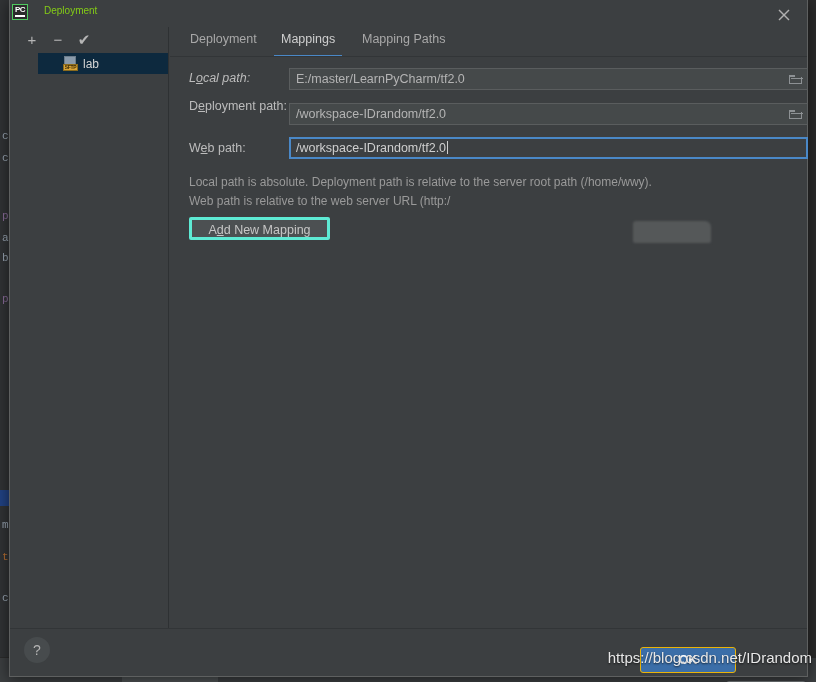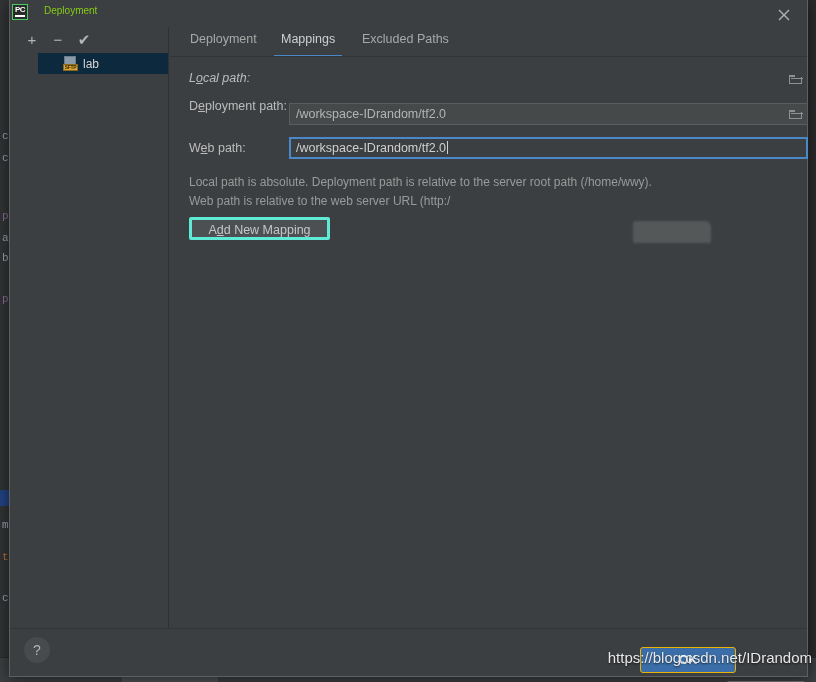--- a/index.html
+++ b/index.html
@@ -465,25 +465,26 @@
         <div class="server-label">lab</div>
       </div>
     </div>
   </div>
 
   <div id="right-panel">
 
     <div id="tabs">
       <div class="tab" style="left:20px;">Deployment</div>
       <div class="tab active" style="left:111px;">Mappings</div>
-      <div class="tab" style="left:192px;">Excluded Paths</div>
+      <div class="tab" style="left:192px;">Mapping Paths</div>
     </div>
     <div id="tab-sep"></div>
 
     <div class="field-label" style="left:19px; top:44px;font-style:italic;">L<span class="mn">o</span>cal path:</div>
+    <div class="textfield" style="left:119px; top:41px; width:519px;">E:/master/LearnPyCharm/tf2.0</div>
     <div class="browse-btn" style="left:615px; top:42px;">
       <div class="folder-ico">
           <div class="tab-f"></div>
           <div class="bod-f"></div>
         </div>
     </div>
 
     <div class="field-label" style="left:19px; top:72px;">D<span class="mn">e</span>ployment path:</div>
     <div class="textfield" style="left:119px; top:76px; width:519px;">/workspace-IDrandom/tf2.0</div>
     <div class="browse-btn" style="left:615px; top:77px;">

